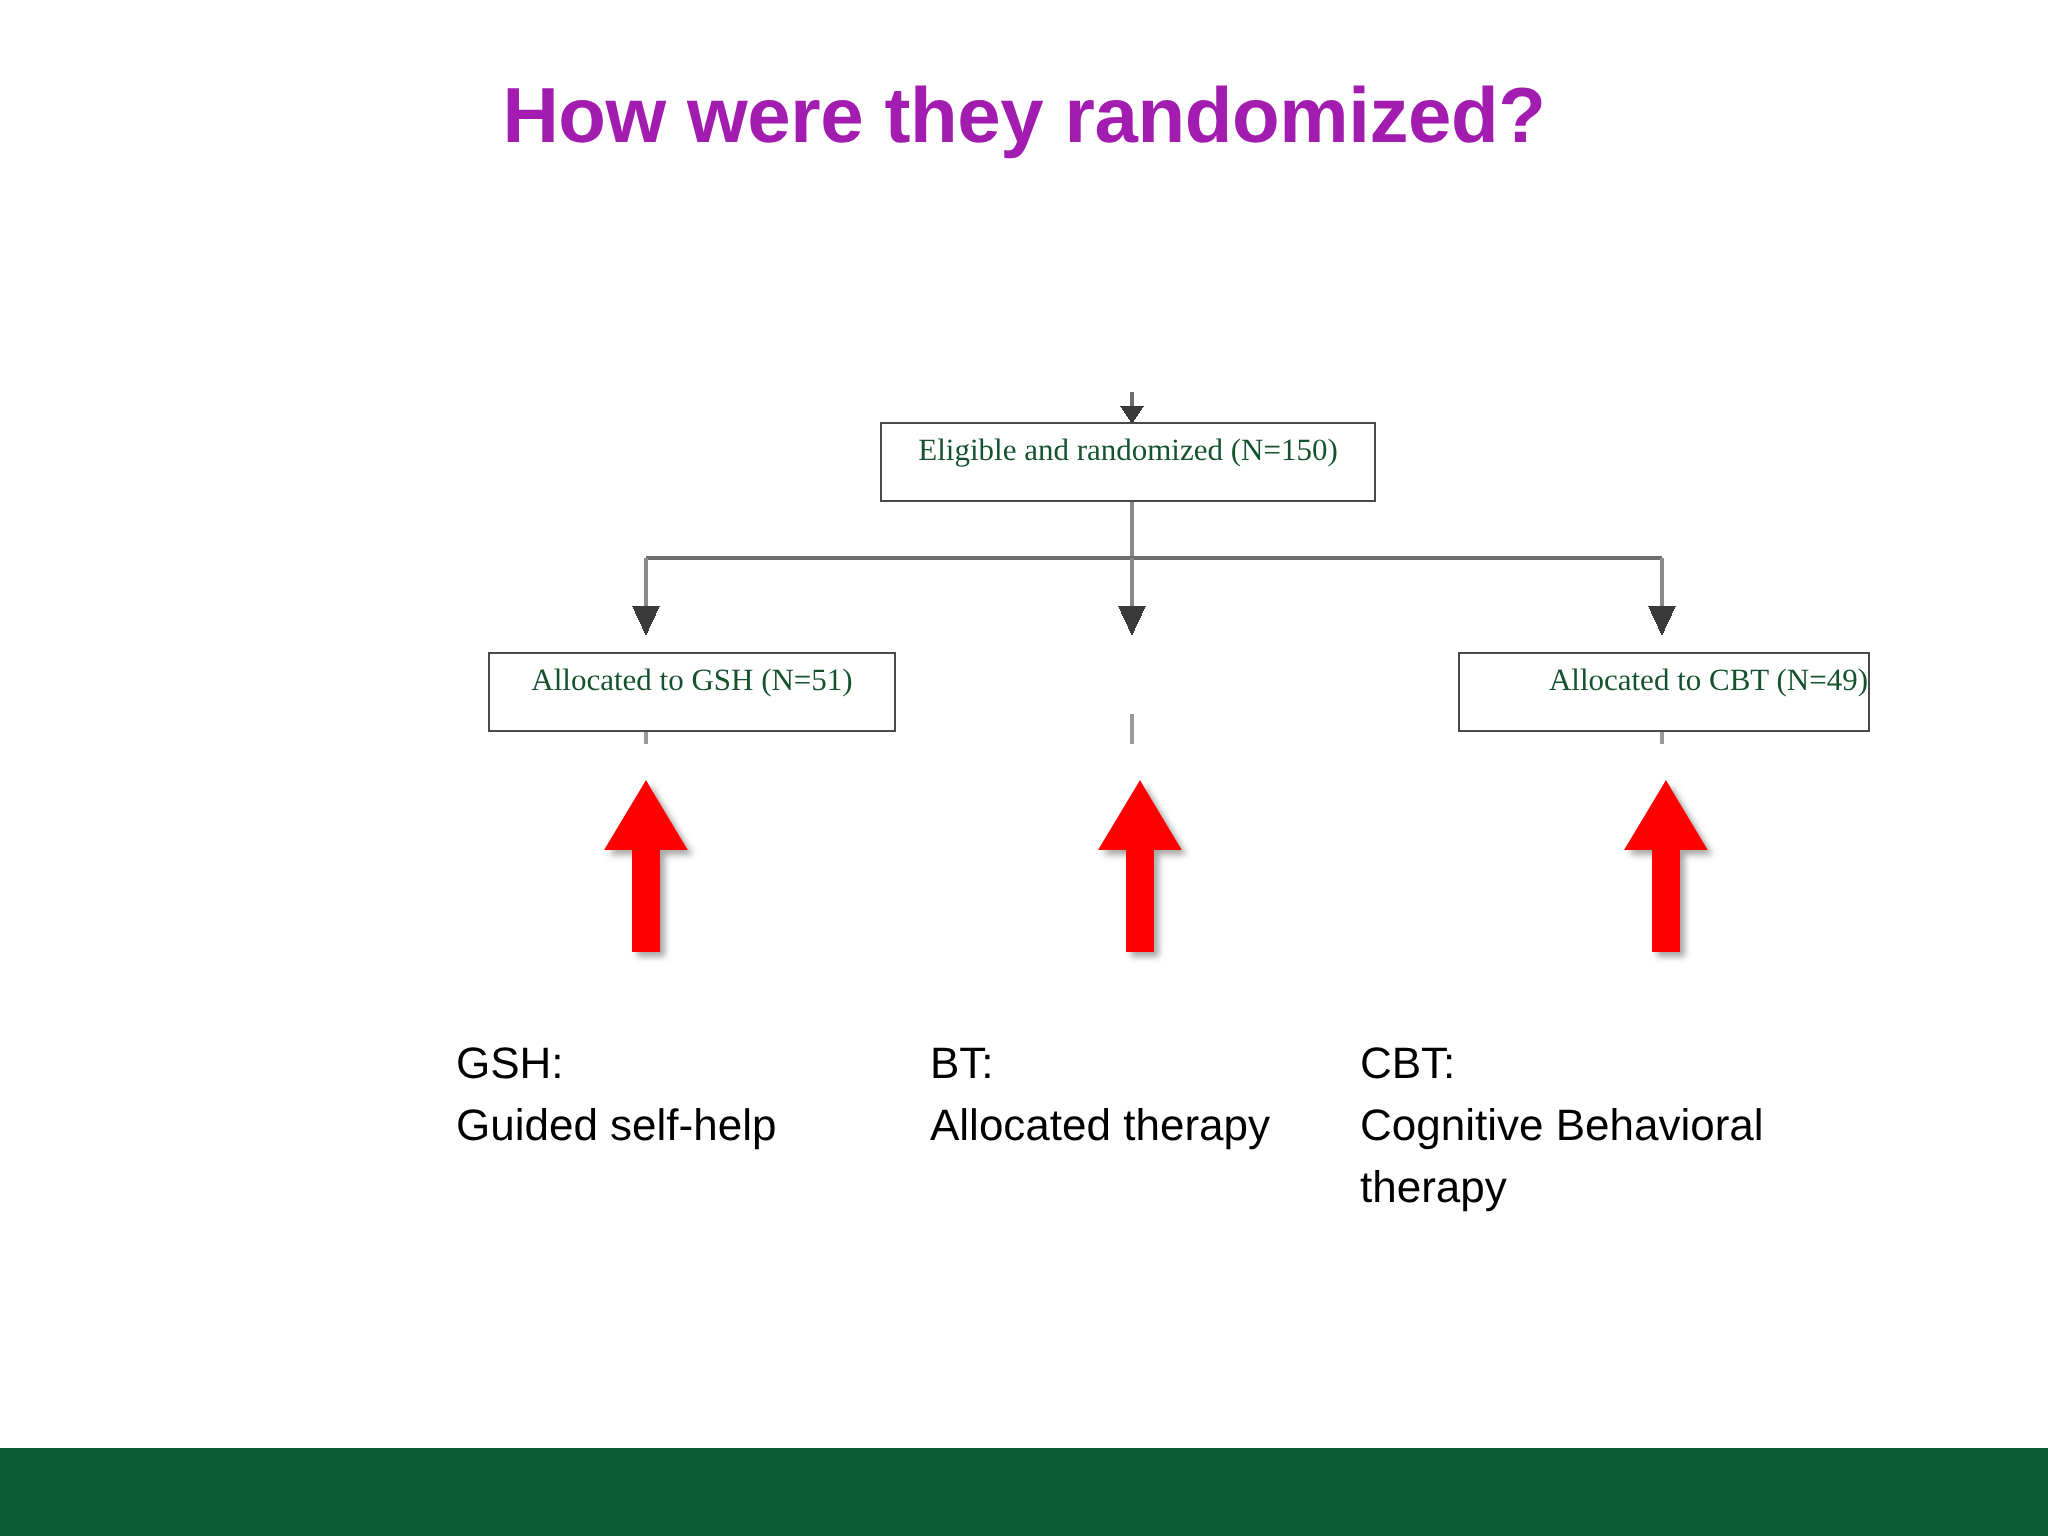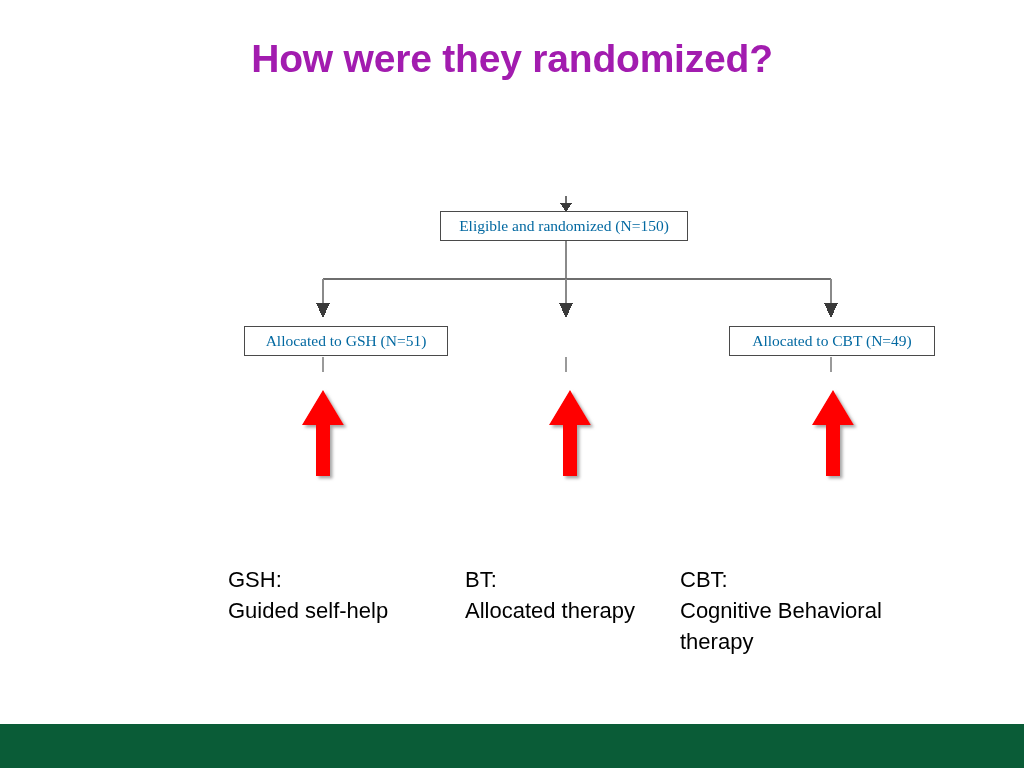--- a/index.html
+++ b/index.html
@@ -47,49 +47,48 @@
   }
 
   .flow-box {
     position: absolute;
     box-sizing: border-box;
     border: 1.6px solid #4a4a4a;
     background: #ffffff;
     font-family: "Liberation Serif", serif;
     font-size: 15.5px;
     line-height: 28px;
-    color: #0369a1;
+    color: #14532d;
     white-space: nowrap;
-    height: 30px;
+    height: 40px;
   }
   .flow-box.centered { text-align: center; }
   .flow-box.lefted   { text-align: left; padding-left: 14px; }
 
   #box-top      { left: 440px; top: 211px; width: 248px; }
   #box-baseline { left: 93px;  top: 326px; width: 126px; }
   #box-gsh      { left: 244px; top: 326px; width: 204px; }
   #box-bt       { left: 484px; top: 326px; width: 182px; }
-  #box-cbt      { left: 729px; top: 326px; width: 206px; }
+  #box-cbt      { left: 729px; top: 326px; width: 206px; text-align: right; }
 
   
   .red-arrows {
     position: absolute;
     left: 0;
     top: 0;
   }
 
   
   .legend {
     position: absolute;
     top: 516px;
     font-family: "Liberation Sans", sans-serif;
     font-size: 22px;
     line-height: 31px;
     color: #000000;
-    margin-top: 48px;
   }
   .legend .abbr { display: block; }
   .legend .expansion { display: block; }
   #legend-gsh { left: 228px; width: 230px; }
   #legend-bt  { left: 465px; width: 240px; }
   #legend-cbt { left: 680px; width: 250px; }
 
   
   .footer-bar {
     position: absolute;

